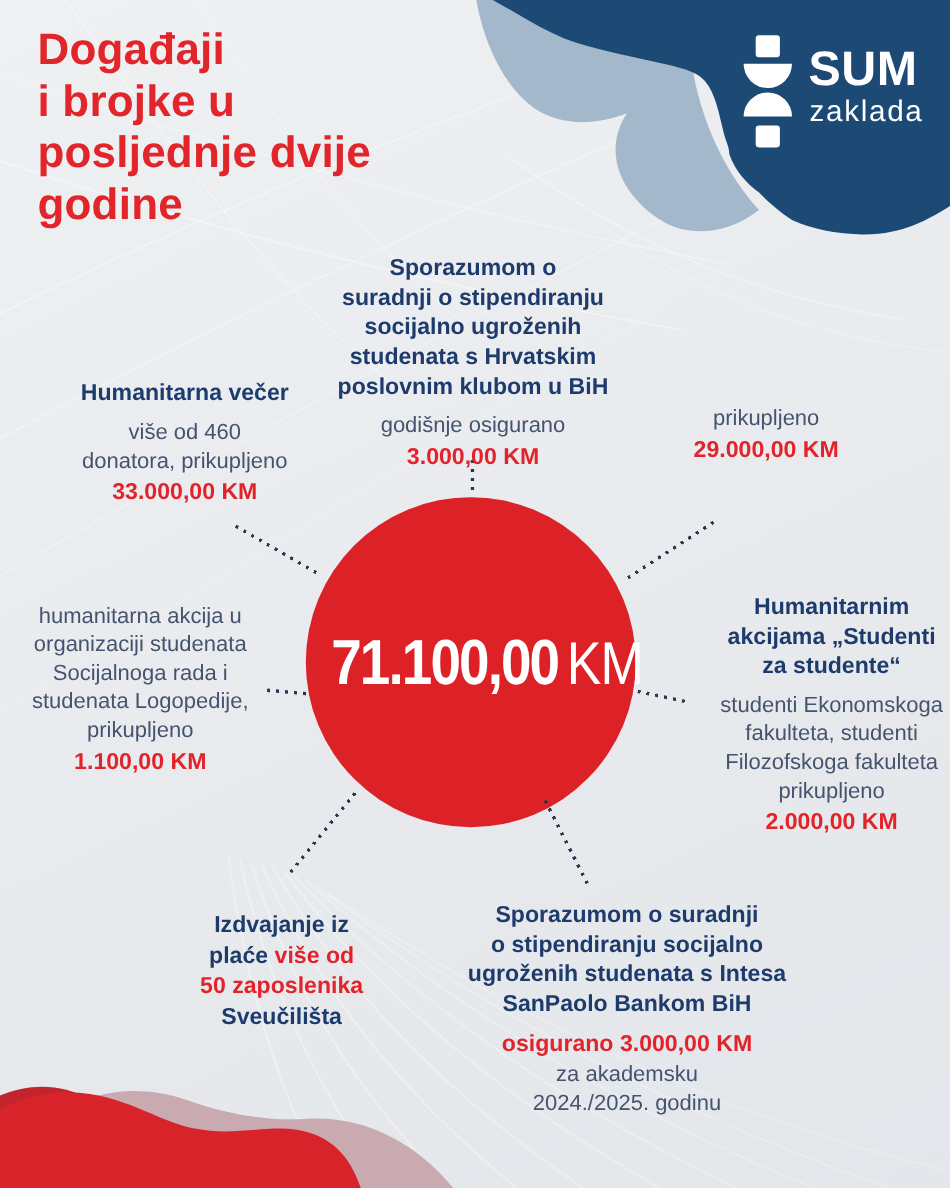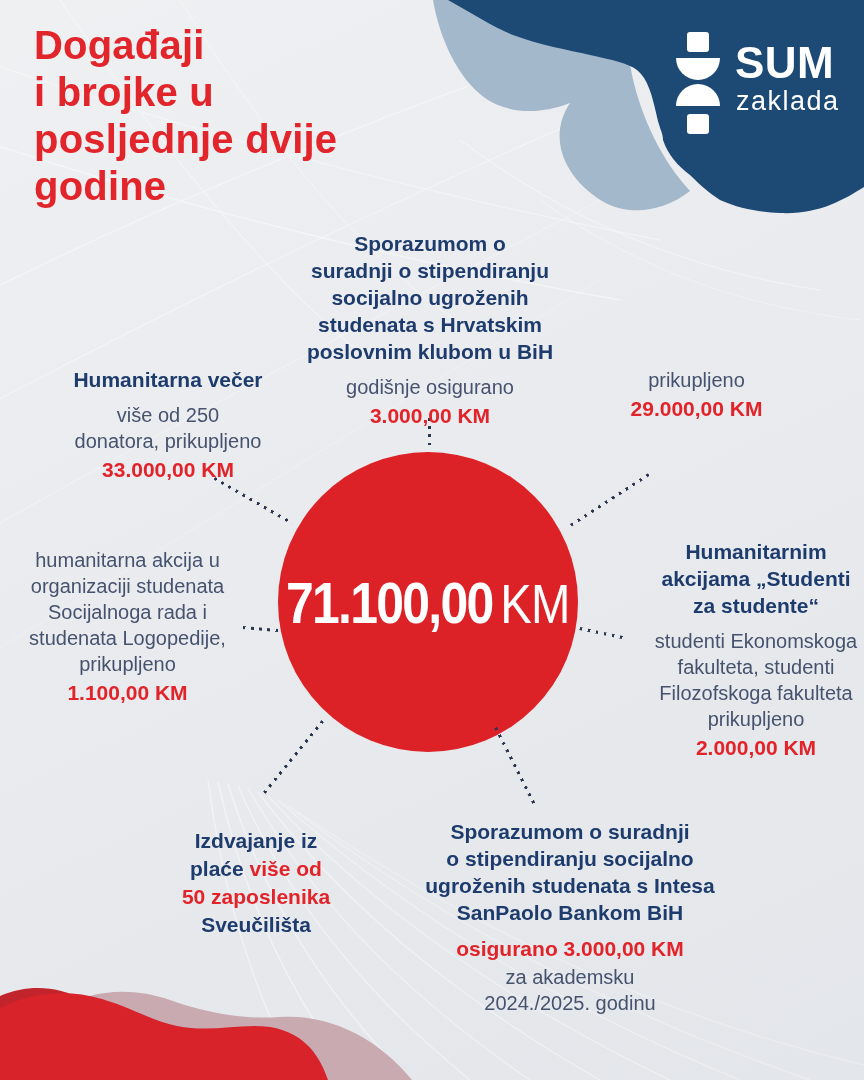--- a/index.html
+++ b/index.html
@@ -27,21 +27,21 @@
   .logo-icon .sq.b { top:82px; }
   .logo-icon .bowl { position:absolute; left:0; top:26px; width:44px; height:22px; background:#fff; border-radius:0 0 22px 22px; }
   .logo-icon .dome { position:absolute; left:0; top:52px; width:44px; height:22px; background:#fff; border-radius:22px 22px 0 0; }
   .logo-brand { position:absolute; left:59px; top:8px;  font-size:44px; font-weight:bold; letter-spacing:.5px; }
   .logo-sub   { position:absolute; left:60px; top:56px; font-size:27px; font-weight:400; letter-spacing:1.5px; }
 
   
   .big-circle {
     position:absolute; left:278px; top:452px; width:300px; height:300px;
     background:#dc2127; border-radius:50%;
-    display:flex; align-items:center; justify-content:center;
+    display:flex; align-items:center; justify-content:flex-start;
   }
   .big-amount { display:flex; align-items:baseline; gap:9px; transform:scaleX(.86); white-space:nowrap; color:#fff; }
   .big-amount .num { font-size:58px; font-weight:bold; letter-spacing:-2px; }
   .big-amount .cur { font-size:55px; font-weight:300; letter-spacing:-1px; }
 
   
   .dots {
     position:absolute; height:3px; transform-origin:0 0;
     background-image:repeating-linear-gradient(90deg,#27354f 0 2.6px,transparent 2.6px 8.2px);
   }
@@ -49,21 +49,21 @@
   
   .block { position:absolute; text-align:center; }
   .block .h   { font-size:21px; line-height:27px; font-weight:bold; color:#1d3b6c; white-space:pre-line; }
   .block .b   { font-size:20px; line-height:26px; font-weight:400; color:#46536e; white-space:pre-line; margin-top:9px; }
   .block .amt { font-size:21px; line-height:27px; font-weight:bold; color:#e2232a; margin-top:2px; }
   .block .h .red  { color:#e2232a; }
   .block .h .navy { color:#1d3b6c; }
   .block .note { font-size:20px; line-height:26px; font-weight:400; color:#46536e; white-space:pre-line; margin-top:2px; }
 
   #blk-hpk        { left:268px; top:230px; width:324px; }
-  #blk-vecer      { left:48px;  top:366px; width:240px; }
+  #blk-vecer      { left:48px;  top:344px; width:240px; }
   #blk-aukcije    { left:594px; top:358px; width:205px; }
   #blk-party      { left:10px;  top:538px; width:235px; }
   #blk-studenti   { left:646px; top:538px; width:220px; }
   #blk-izdvajanje { left:166px; top:806px; width:180px;margin-top:21px; }
   #blk-izdvajanje .h { font-size:21px; line-height:28px; }
   #blk-intesa     { left:415px; top:818px; width:310px; }
 </style>
 </head>
 <body>
 
@@ -142,21 +142,21 @@
 suradnji o stipendiranju
 socijalno ugroženih
 studenata s Hrvatskim
 poslovnim klubom u BiH</div>
     <div class="b">godišnje osigurano</div>
     <div class="amt">3.000,00 KM</div>
   </div>
 
   <div class="block" id="blk-vecer">
     <div class="h">Humanitarna večer</div>
-    <div class="b">više od 250
+    <div class="b">više od 460
 donatora, prikupljeno</div>
     <div class="amt">33.000,00 KM</div>
   </div>
 
   <div class="block" id="blk-aukcije">
     <div class="b">prikupljeno</div>
     <div class="amt">29.000,00 KM</div>
   </div>
 
   <div class="block" id="blk-party">

